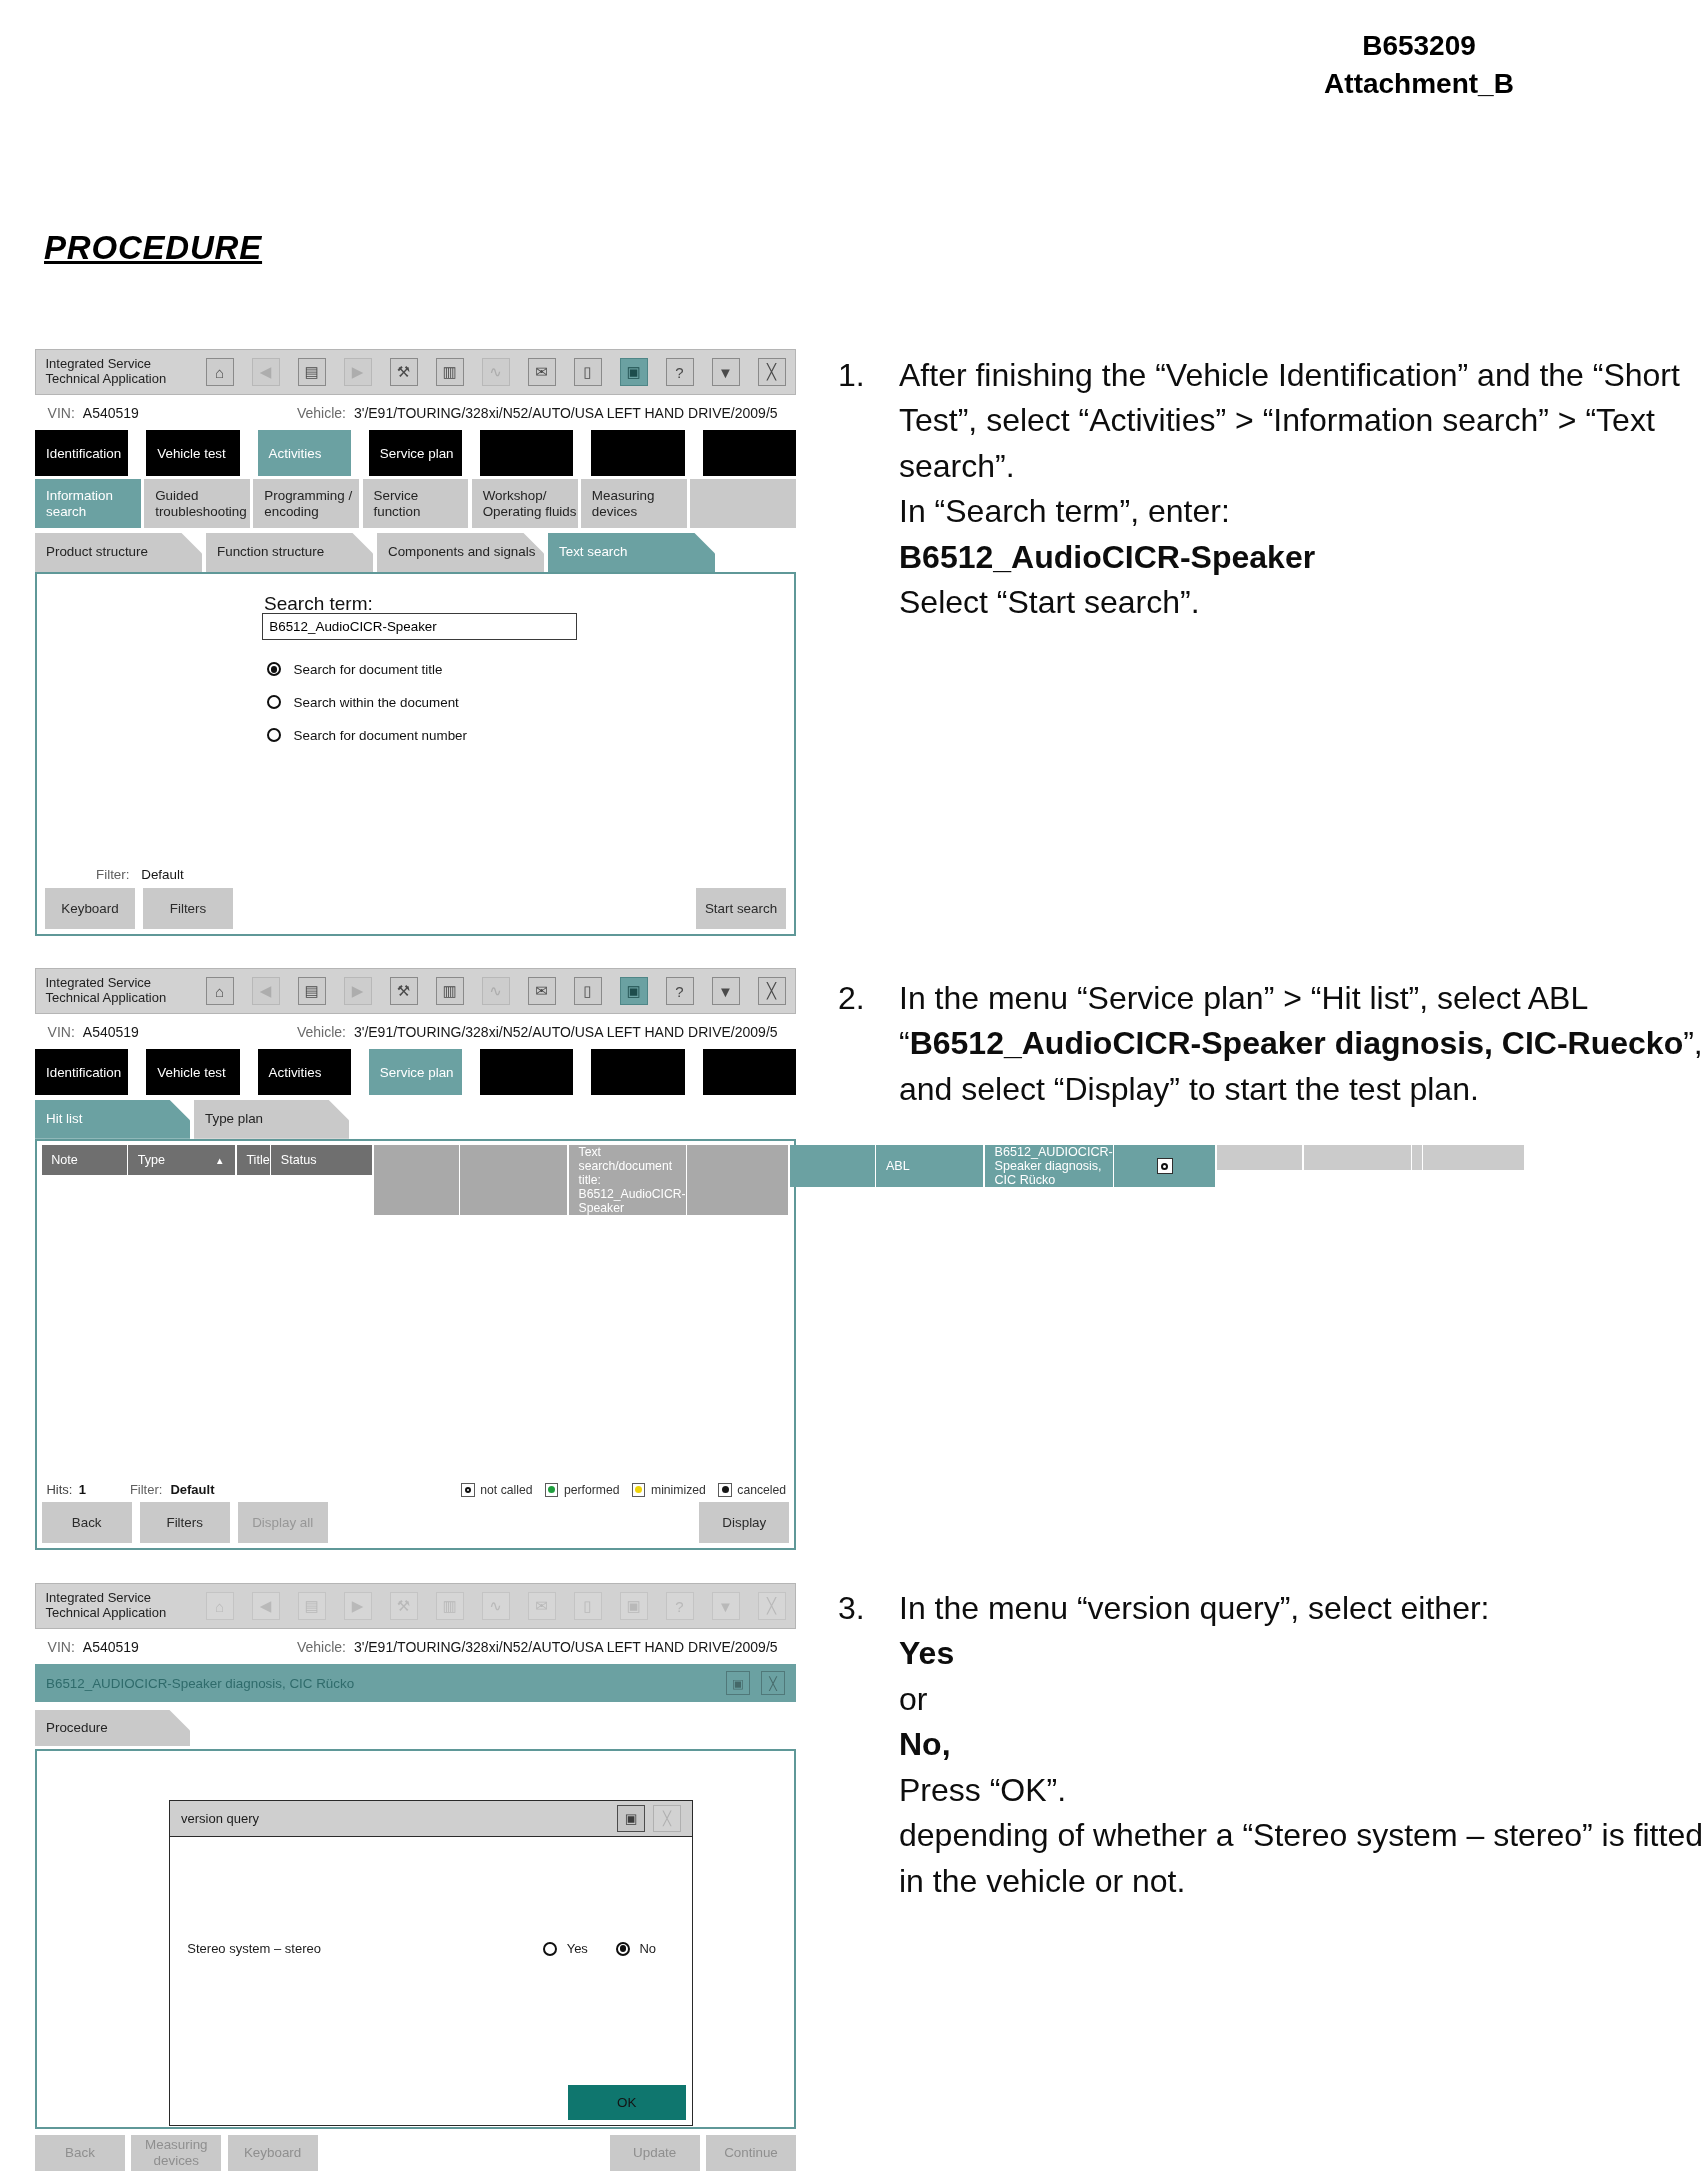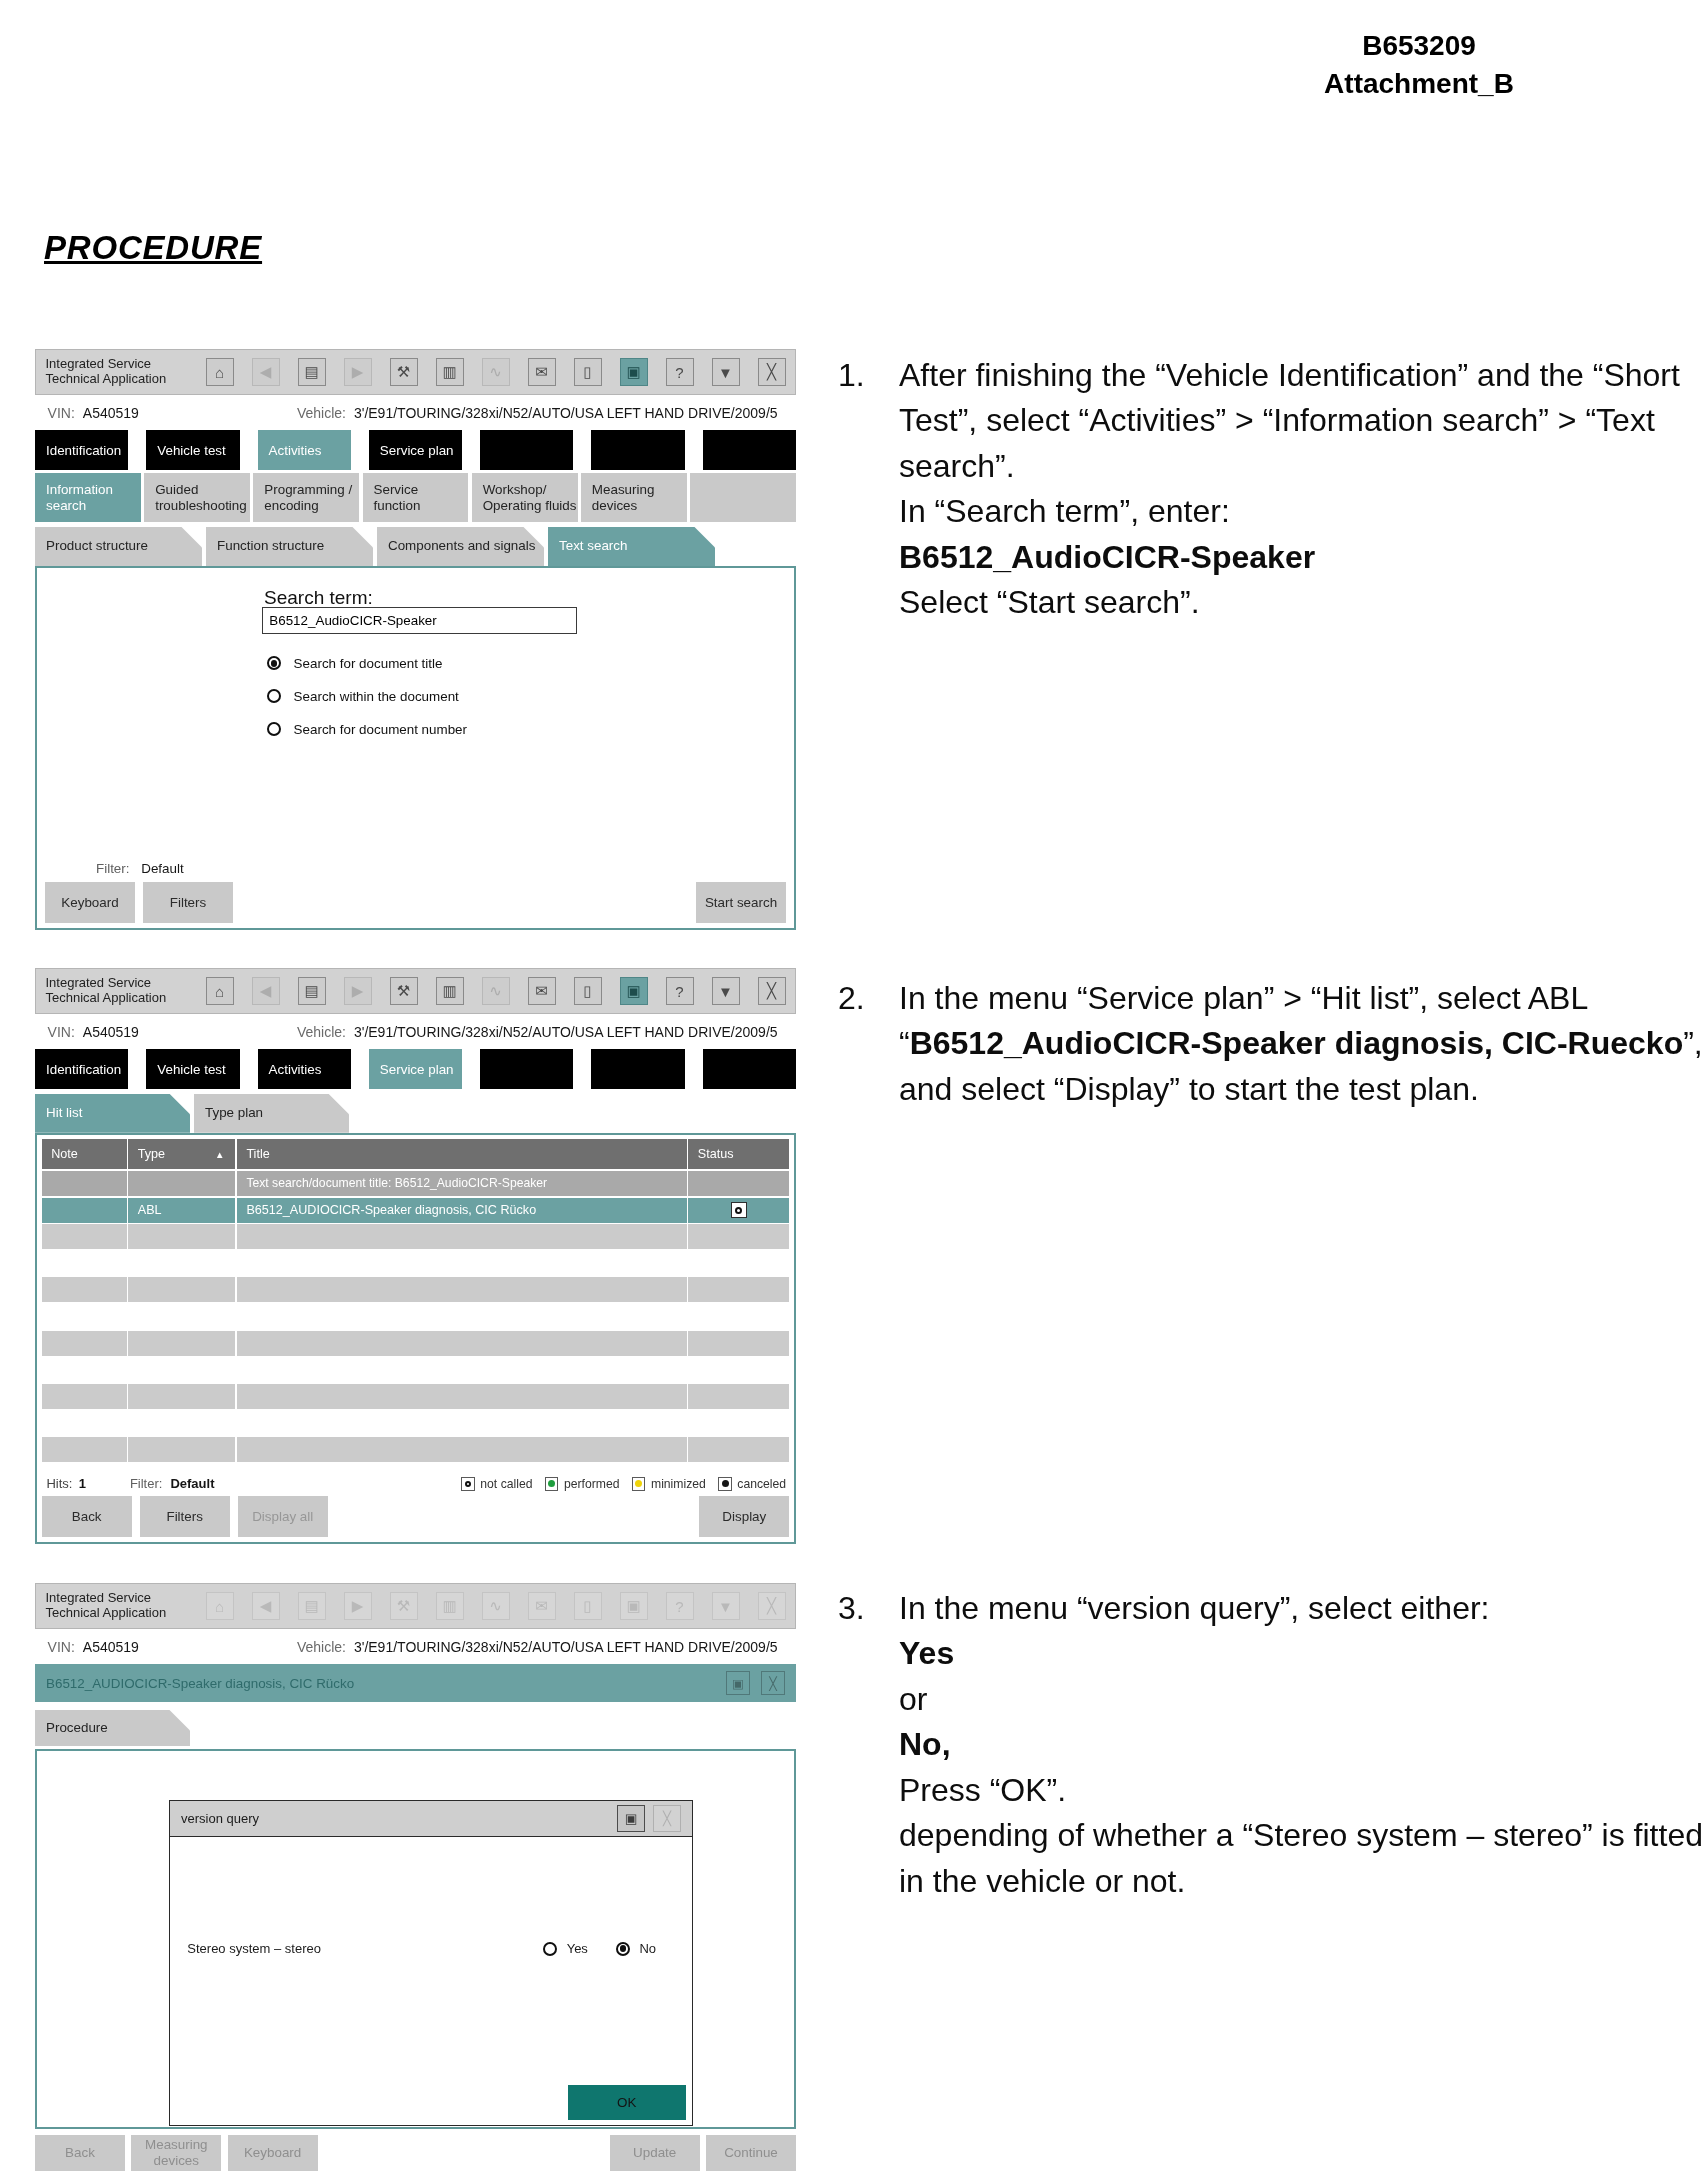--- a/index.html
+++ b/index.html
@@ -26,21 +26,21 @@
             display: flex; align-items: center; justify-content: center; font-size: 15px; }
   .tbicon.faded { color: #adadad; border-color: #b8b8b8; }
   .tbicon.active { background: #6ba1a2; border-color: #4f8687; color: #1d4c4c; }
   #shot3 .tbicon, #shot3 .tbicon.faded { color: #b9b9b9; border-color: #c4c4c4; background: #d6d6d6; }
 
   .vinline { height: 35px; display: flex; align-items: center; padding: 0 12.6px; font-size: 14px; }
   .vlabel { color: #6a6a6a; margin-right: 8px; }
   .vvalue { color: #161616; }
   .veh-label { margin-left: 158px; }
 
-  .maintabs { height: 40px; display: grid; grid-template-columns: repeat(7,1fr); gap: 18px; }
+  .maintabs { height: 46px; display: grid; grid-template-columns: repeat(7,1fr); gap: 18px; }
   .maintab { background: #000; color: #fff; font-size: 13.4px; display: flex; align-items: center; padding-left: 11px; }
   .maintab.active { background: #6ba1a2; }
 
   .subtabs { margin-top: 3.2px; height: 49px; display: grid; grid-template-columns: repeat(7,1fr); gap: 3.2px; }
   .subtab { background: #c9c9c9; color: #242424; font-size: 13.4px; line-height: 1.15;
             display: flex; align-items: center; padding-left: 11px; }
   .subtab.active { background: #6ba1a2; color: #fff; }
 
   .foldertabs { margin-top: 4.7px; height: 39px; display: flex; gap: 4px; position: relative; z-index: 2; }
   .ftab { width: 167px; height: 39px; background: #c9c9c9; color: #242424; font-size: 13.4px; line-height: 1.1;
@@ -66,21 +66,21 @@
   .s1-filter { position: absolute; left: 11px; bottom: 52px; font-size: 13.4px; margin-left: 48px; }
   .fil-label { color: #5f5f5f; margin-right: 8px; }
   .fil-value { color: #161616; }
   .btnrow { position: absolute; left: 8px; right: 8px; bottom: 4.7px; height: 41px; display: flex; gap: 8px; }
   .btn { width: 90px; background: #c9c9c9; color: #2b2b2b; font-size: 13.4px; line-height: 1.15;
          display: flex; align-items: center; justify-content: center; text-align: center; }
   .btn.pushright { margin-left: auto; }
   .btn.dim { color: #979797; }
 
   
-  .table { display: flex; flex-direction: column; gap: 1.6px; }
+  .table { display: flex; gap: 1.6px; }
   .trow { display: grid; grid-template-columns: 85px 107px 1fr 101px; gap: 1.6px; height: 25px; }
   .trow.thead { height: 30px; }
   .tc { display: flex; align-items: center; padding-left: 9.5px; font-size: 12.6px; }
   .thead .tc { background: #6f6f6f; color: #fff; }
   .thead .tc.type { justify-content: space-between; padding-right: 11px; }
   .sorticon { font-size: 9.5px; }
   .grow .tc { background: #a9a9a9; color: #fff; font-size: 12.2px; }
   .selrow .tc { background: #6ba1a2; color: #fff; }
   .erow .tc { background: #cbcbcb; }
   .wrow .tc { background: #fff; }

